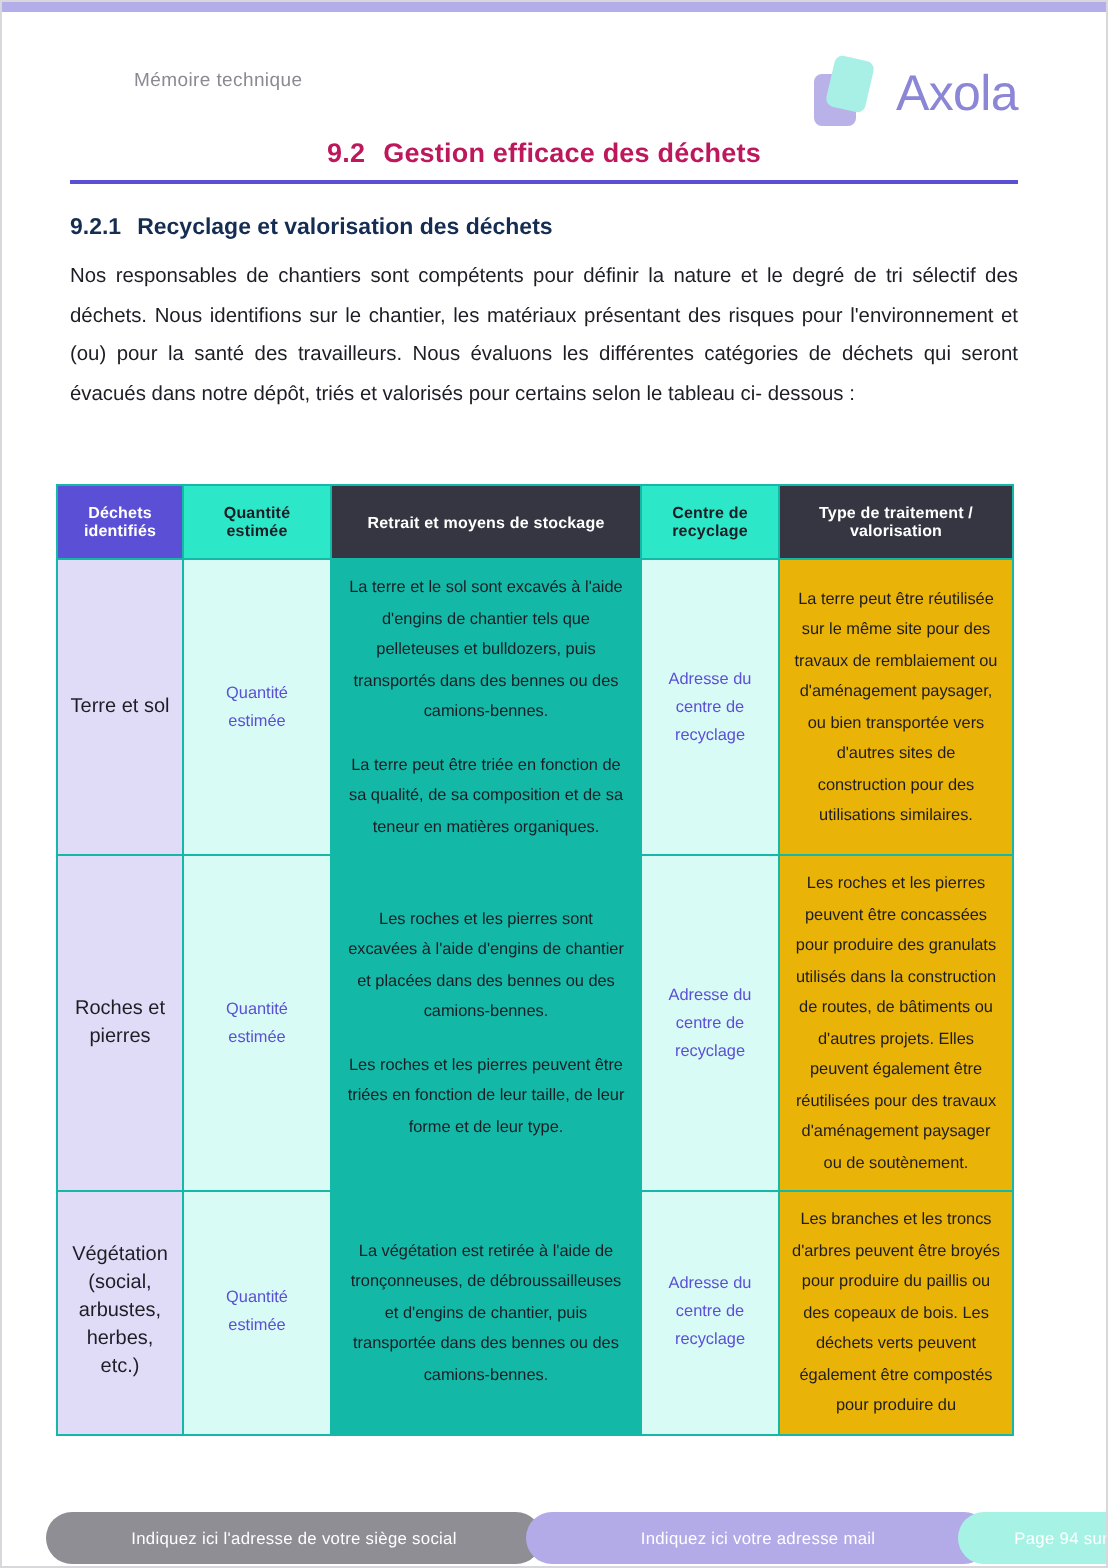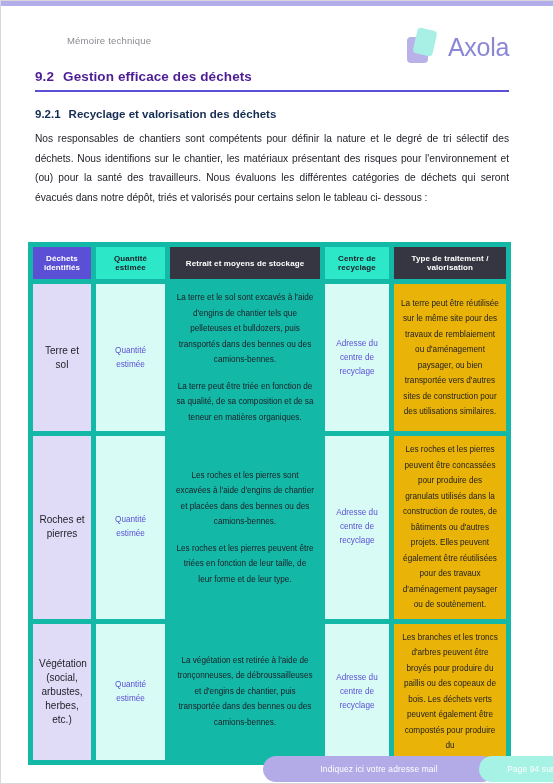--- a/index.html
+++ b/index.html
@@ -86,23 +86,24 @@
   
   .h2-wrap {
     position: absolute;
     left: 34px;
     right: 44px;
     top: 68px;
   }
   .h2 {
     font-size: 13.5px;
     font-weight: bold;
-    color: #4c1d95;
+    color: #be185d;
     letter-spacing: .1px;
     padding-bottom: 6px;
+    text-align: center;
   }
   .h2 .num { margin-right: 9px; }
   .h2-rule {
     height: 2px;
     background: #5b4fd6;
     width: 100%;
   }
   .h3 {
     position: absolute;
     left: 34px;
@@ -127,21 +128,21 @@
   
   .tbl {
     position: absolute;
     left: 27px;
     top: 241px;
     width: 478px;
     border-collapse: collapse;
     table-layout: fixed;
   }
   .tbl th, .tbl td {
-    border: 5px solid #14b8a6;
+    border: 1px solid #14b8a6;
     vertical-align: middle;
     padding: 6px 6px;
     box-sizing: border-box;
   }
   .tbl th {
     font-size: 8px;
     font-weight: bold;
     text-align: center;
     height: 37px;
     letter-spacing: .1px;
@@ -296,17 +297,18 @@
         <td class="td-c3">
           <p class="cell-p">La végétation est retirée à l'aide de tronçonneuses, de débroussailleuses et d'engins de chantier, puis transportée dans des bennes ou des camions-bennes.</p>
         </td>
         <td class="td-c4">Adresse du centre de recyclage</td>
         <td class="td-c5">Les branches et les troncs d'arbres peuvent être broyés pour produire du paillis ou des copeaux de bois. Les déchets verts peuvent également être compostés pour produire du</td>
       </tr>
     </tbody>
   </table>
 
   <div class="footer">
+    <div class="pill pill-addr">Indiquez ici l'adresse de votre siège social</div>
     <div class="pill pill-mail">Indiquez ici votre adresse mail</div>
     <div class="pill pill-page">Page 94 sur 102</div>
   </div>
 
 </div>
 
 </body></html>

